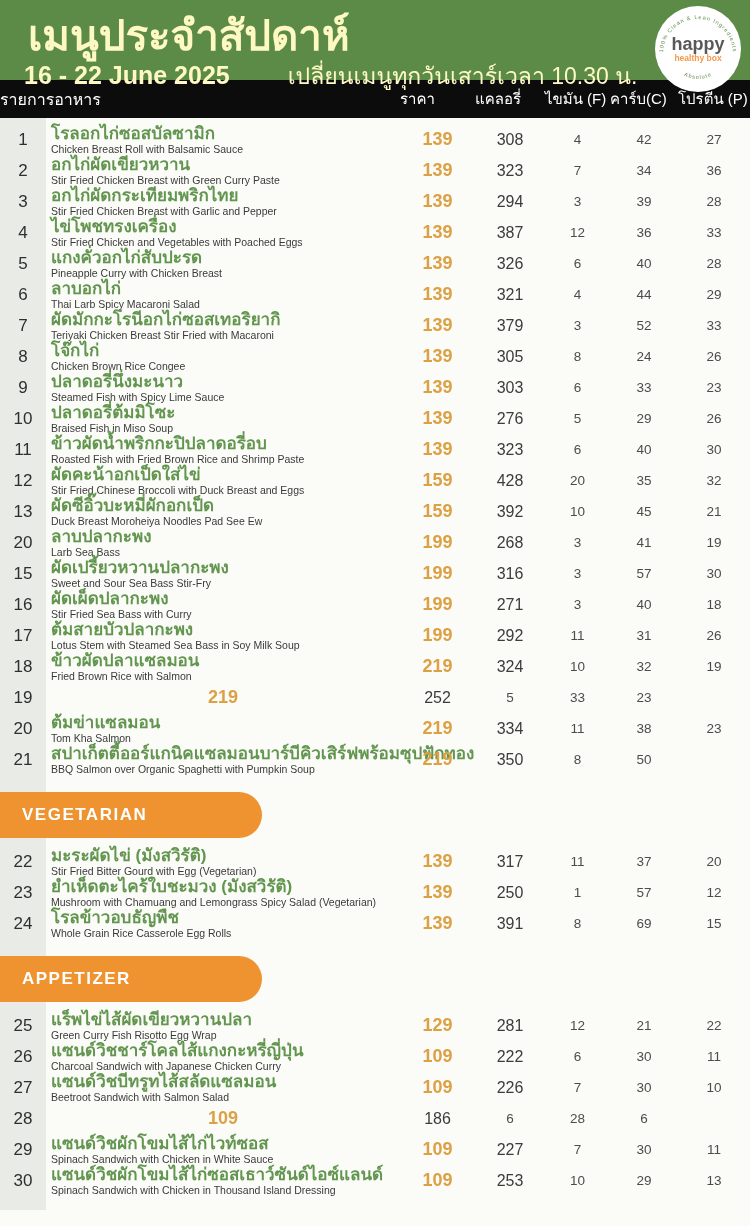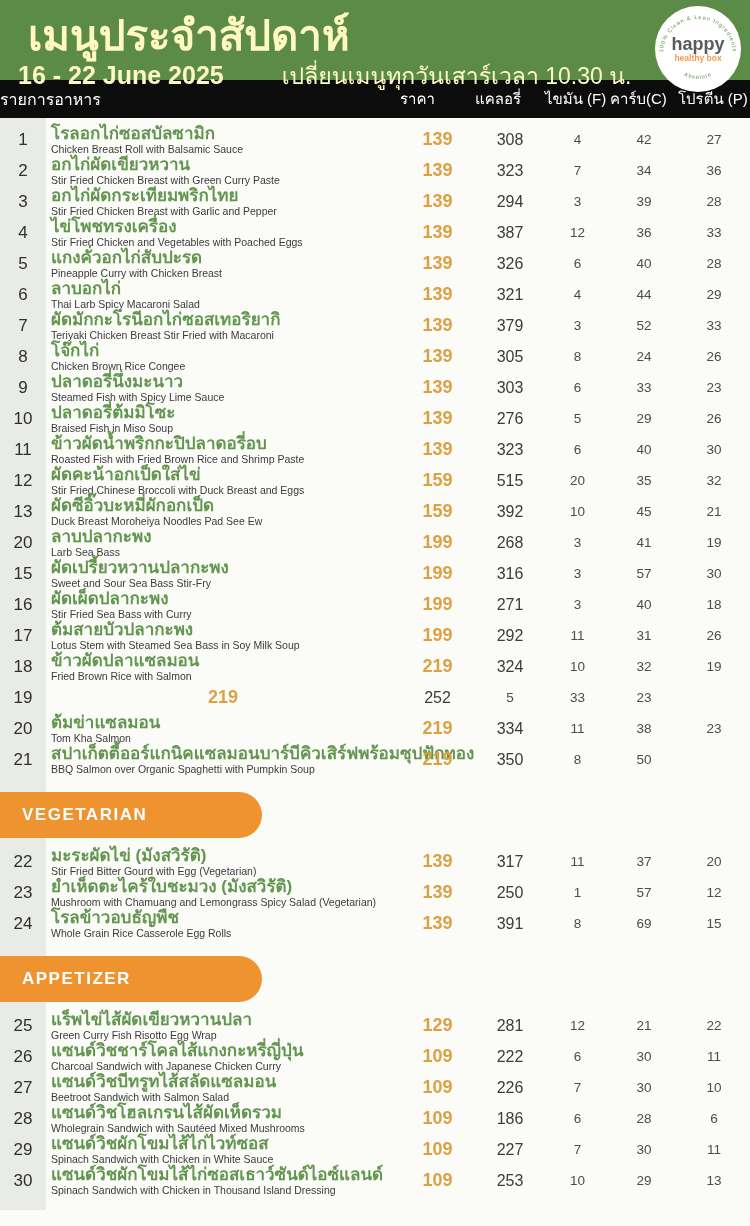--- a/index.html
+++ b/index.html
@@ -9,21 +9,21 @@
     --logo-gray:#58595b; --logo-orange:#f39a4c;
   }
   *{margin:0;padding:0;box-sizing:border-box;}
   html,body{width:750px;}
   body{font-family:"Liberation Sans","DejaVu Sans",sans-serif;background:var(--page-bg);}
   .page{width:750px;height:1226px;background:var(--page-bg);overflow:hidden;position:relative;}
 
   
   .header{height:80px;background:var(--header-green);position:relative;color:#fef9c3;}
   .header-title{position:absolute;left:28px;top:2px;font-size:42px;font-weight:bold;letter-spacing:0;}
-  .header-sub{position:absolute;left:18px;top:58px;width:640px;display:flex;align-items:baseline;}
+  .header-sub{position:absolute;left:24px;top:58px;width:640px;display:flex;align-items:baseline;}
   .header-date{font-size:25px;font-weight:bold;}
   .header-note{font-size:23px;font-weight:normal;margin-left:58px;}
   .logo{position:absolute;right:9px;top:6px;width:86px;height:86px;}
   .logo-main{font-size:18px;font-weight:bold;fill:var(--logo-gray);font-family:"Liberation Sans","DejaVu Sans",sans-serif;}
   .logo-sub{font-size:8.5px;font-weight:bold;fill:var(--logo-orange);font-family:"Liberation Sans","DejaVu Sans",sans-serif;}
   .logo-arc{font-size:5.5px;fill:var(--header-green);letter-spacing:1px;font-family:"Liberation Sans","DejaVu Sans",sans-serif;}
 
   
   .cols{display:grid;grid-template-columns:46px 354px 75px 70px 65px 68px 72px;}
 
@@ -231,21 +231,21 @@
     <div class="cell protein">30</div>
   </div>
 
   <div class="menu-row cols">
     <div class="cell num">12</div>
     <div class="cell name">
       <div class="name-th">ผัดคะน้าอกเป็ดใส่ไข่</div>
       <div class="name-en">Stir Fried Chinese Broccoli with Duck Breast and Eggs</div>
     </div>
     <div class="cell price">159</div>
-    <div class="cell cal">515</div>
+    <div class="cell cal">428</div>
     <div class="cell fat">20</div>
     <div class="cell carb">35</div>
     <div class="cell protein">32</div>
   </div>
 
   <div class="menu-row cols">
     <div class="cell num">13</div>
     <div class="cell name">
       <div class="name-th">ผัดซีอิ๊วบะหมี่ผักอกเป็ด</div>
       <div class="name-en">Duck Breast Moroheiya Noodles Pad See Ew</div>
@@ -438,24 +438,20 @@
     </div>
     <div class="cell price">109</div>
     <div class="cell cal">226</div>
     <div class="cell fat">7</div>
     <div class="cell carb">30</div>
     <div class="cell protein">10</div>
   </div>
 
   <div class="menu-row cols">
     <div class="cell num">28</div>
-    <div class="cell name">
-      <div class="name-th">แซนด์วิชโฮลเกรนไส้ผัดเห็ดรวม</div>
-      <div class="name-en">Wholegrain Sandwich with Sautéed Mixed Mushrooms</div>
-    </div>
     <div class="cell price">109</div>
     <div class="cell cal">186</div>
     <div class="cell fat">6</div>
     <div class="cell carb">28</div>
     <div class="cell protein">6</div>
   </div>
 
   <div class="menu-row cols">
     <div class="cell num">29</div>
     <div class="cell name">

